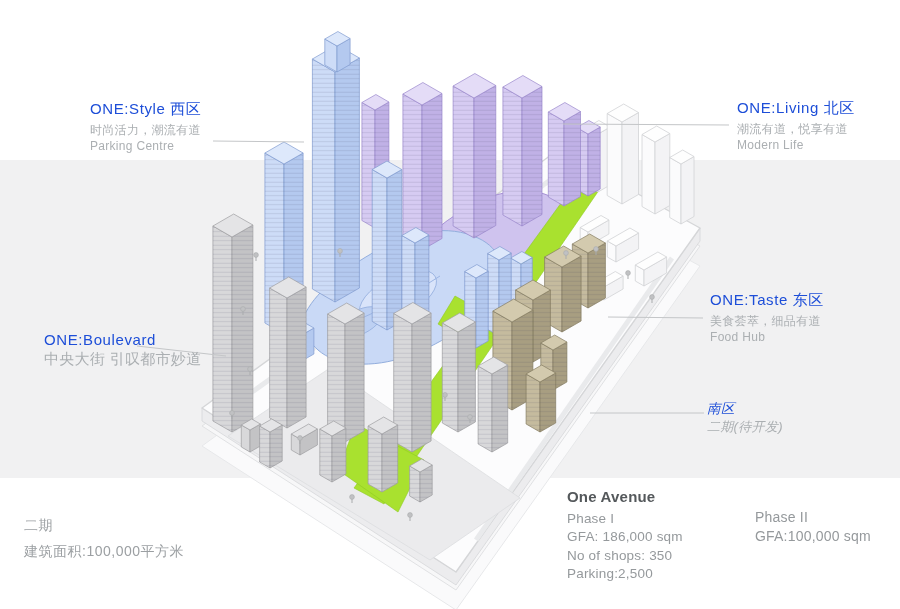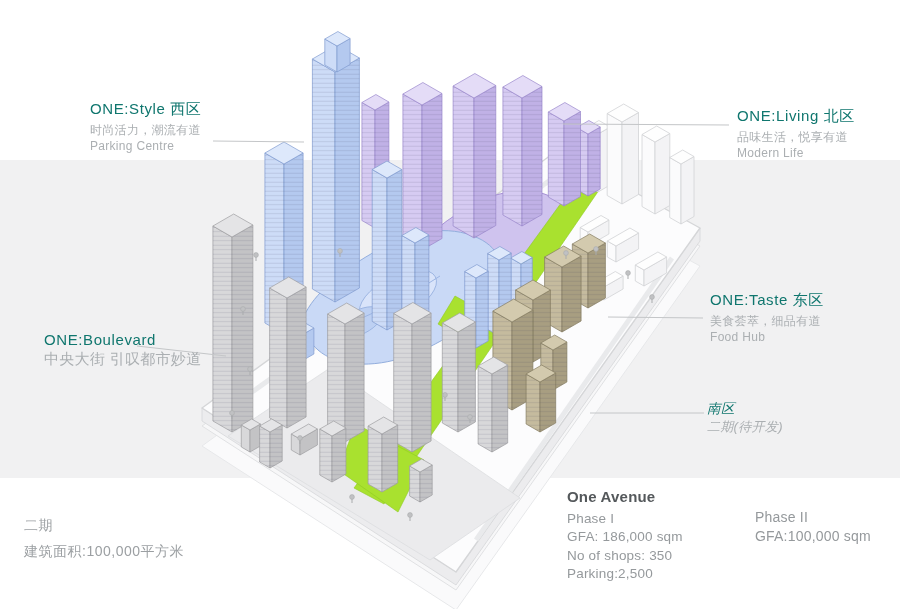--- a/index.html
+++ b/index.html
@@ -16,21 +16,21 @@
   .tan-l{fill:#c5bb9e}.tan-r{fill:var(--east_tan,#a89e81)}.tan-t{fill:#d3caae}
   .tan-l,.tan-r,.tan-t{stroke:#857c62;stroke-width:.7}
   .gray-l{fill:#d8d8da}.gray-r{fill:var(--south_gray,#c3c3c5)}.gray-t{fill:#e4e4e6}
   .gray-l,.gray-r,.gray-t{stroke:#9d9da0;stroke-width:.7}
   .white-l{fill:#fbfbfc}.white-r{fill:#f3f3f5}.white-t{fill:#fefefe}
   .white-l,.white-r,.white-t{stroke:#d2d3d5;stroke-width:.8}
   .hatchf{fill:url(#hatch);stroke:none}
   .leader{stroke:#c4c6c8;stroke-width:1;fill:none}
   
   .lbl{position:absolute;color:#a5a9ac;line-height:16px;}
-  .lbl .t{font-size:15px;letter-spacing:.6px;display:block;margin-bottom:5px;color:#0f766e;}
+  .lbl .t{font-size:15px;letter-spacing:.6px;display:block;margin-bottom:5px;color:#1d4ed8;}
   .lbl .s{font-size:12px;display:block;color:#abafb2;letter-spacing:.3px;}
   .note{position:absolute;left:24px;top:512px;color:#9b9fa2;font-size:14px;line-height:26px;letter-spacing:.5px;}
   .stats{position:absolute;left:567px;top:488px;color:#95999c;font-size:13.5px;line-height:18.5px;letter-spacing:.2px;}
   .stats .t{font-size:15px;font-weight:600;color:#54585b;display:block;margin-bottom:3px;}
   .stats2{position:absolute;left:755px;top:508px;color:#95999c;font-size:14px;line-height:19px;letter-spacing:.2px;}
 </style>
 </head>
 <body>
 
 <div class="stage">
@@ -296,23 +296,23 @@
       <line class="leader" x1="590" y1="413" x2="704" y2="413"></line>
       <line class="leader" x1="137" y1="346" x2="226" y2="356"></line>
     </g>
   </svg>
 
   <div class="lbl" style="left:90px;top:101px;">
     <span class="t">ONE:Style 西区</span>
     <span class="s">时尚活力，潮流有道</span>
     <span class="s">Parking Centre</span>
   </div>
-  <div class="lbl" style="left:737px;top:100px;margin-top:8px;">
+  <div class="lbl" style="left:737px;top:100px;">
     <span class="t">ONE:Living 北区</span>
-    <span class="s">品味生活，悦享有道</span>
+    <span class="s">潮流有道，悦享有道</span>
     <span class="s">Modern Life</span>
   </div>
   <div class="lbl" style="left:710px;top:292px;">
     <span class="t">ONE:Taste 东区</span>
     <span class="s">美食荟萃，细品有道</span>
     <span class="s">Food Hub</span>
   </div>
   <div class="lbl" style="left:707px;top:401px;font-style:italic;">
     <span class="t" style="font-size:13.5px;margin-bottom:2px;">南区</span>
     <span class="s" style="font-size:13px;">二期(待开发)</span>

